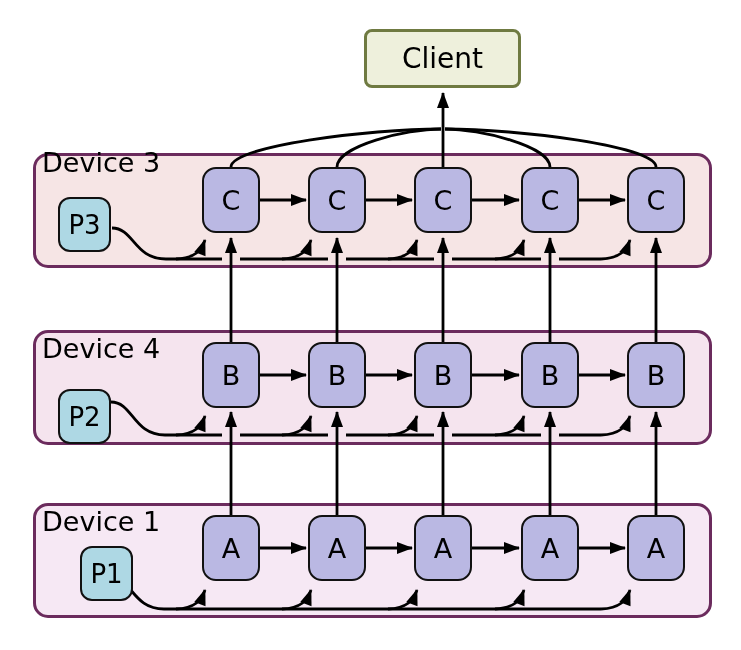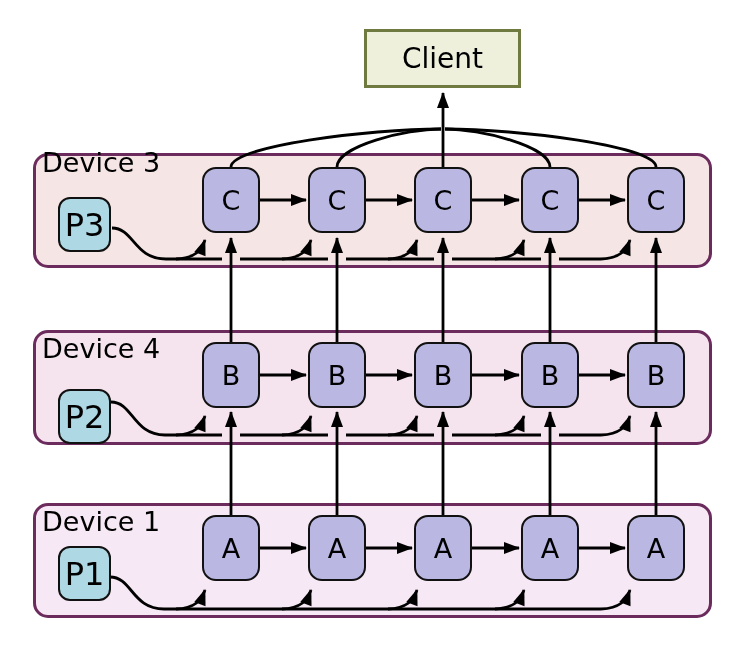--- a/index.html
+++ b/index.html
@@ -28,31 +28,31 @@
   .band--d2{top:330px;background:var(--device2-fill);}
   .band--d1{top:503px;background:var(--device1-fill);}
 
   .band-label{position:absolute;z-index:3;font-size:27px;line-height:30px;white-space:nowrap;}
   .band-label--d3{left:42px;top:148px;}
   .band-label--d2{left:42px;top:334px;}
   .band-label--d1{left:42px;top:507px;text-align:center;}
 
   .pbox{position:absolute;left:58px;width:53px;height:55px;box-sizing:border-box;z-index:3;
         background:var(--process-fill);border:2.6px solid var(--process-border);border-radius:12px;
-        display:flex;align-items:center;justify-content:center;font-size:32px;}
+        display:flex;align-items:center;justify-content:center;font-size:26px;}
   .pbox--p3{top:197px;}
   .pbox--p2{top:389px;}
-  .pbox--p1{top:546px;}
+  .pbox--p1{top:546px;margin-left:22px;}
 
   .node{position:absolute;width:58px;height:66px;box-sizing:border-box;z-index:3;
         background:var(--node-fill);border:2.6px solid var(--node-border);border-radius:14px;
         display:flex;align-items:center;justify-content:center;font-size:27px;}
 
   .client{position:absolute;left:364px;top:29px;width:157px;height:59px;box-sizing:border-box;z-index:3;
-        background:var(--client-fill);border:3px solid var(--client-border);border-radius:0;
+        background:var(--client-fill);border:3px solid var(--client-border);border-radius:8px;
         display:flex;align-items:center;justify-content:center;font-size:28px;}
 
   .edges{position:absolute;left:0;top:0;z-index:2;pointer-events:none;}
   .edges path{stroke:var(--edge-color);stroke-width:2.8;fill:none;stroke-linejoin:round;}
   .edges marker path{fill:var(--edge-color);stroke:none;}
 </style>
 </head>
 <body>
 
 <div class="stage">

